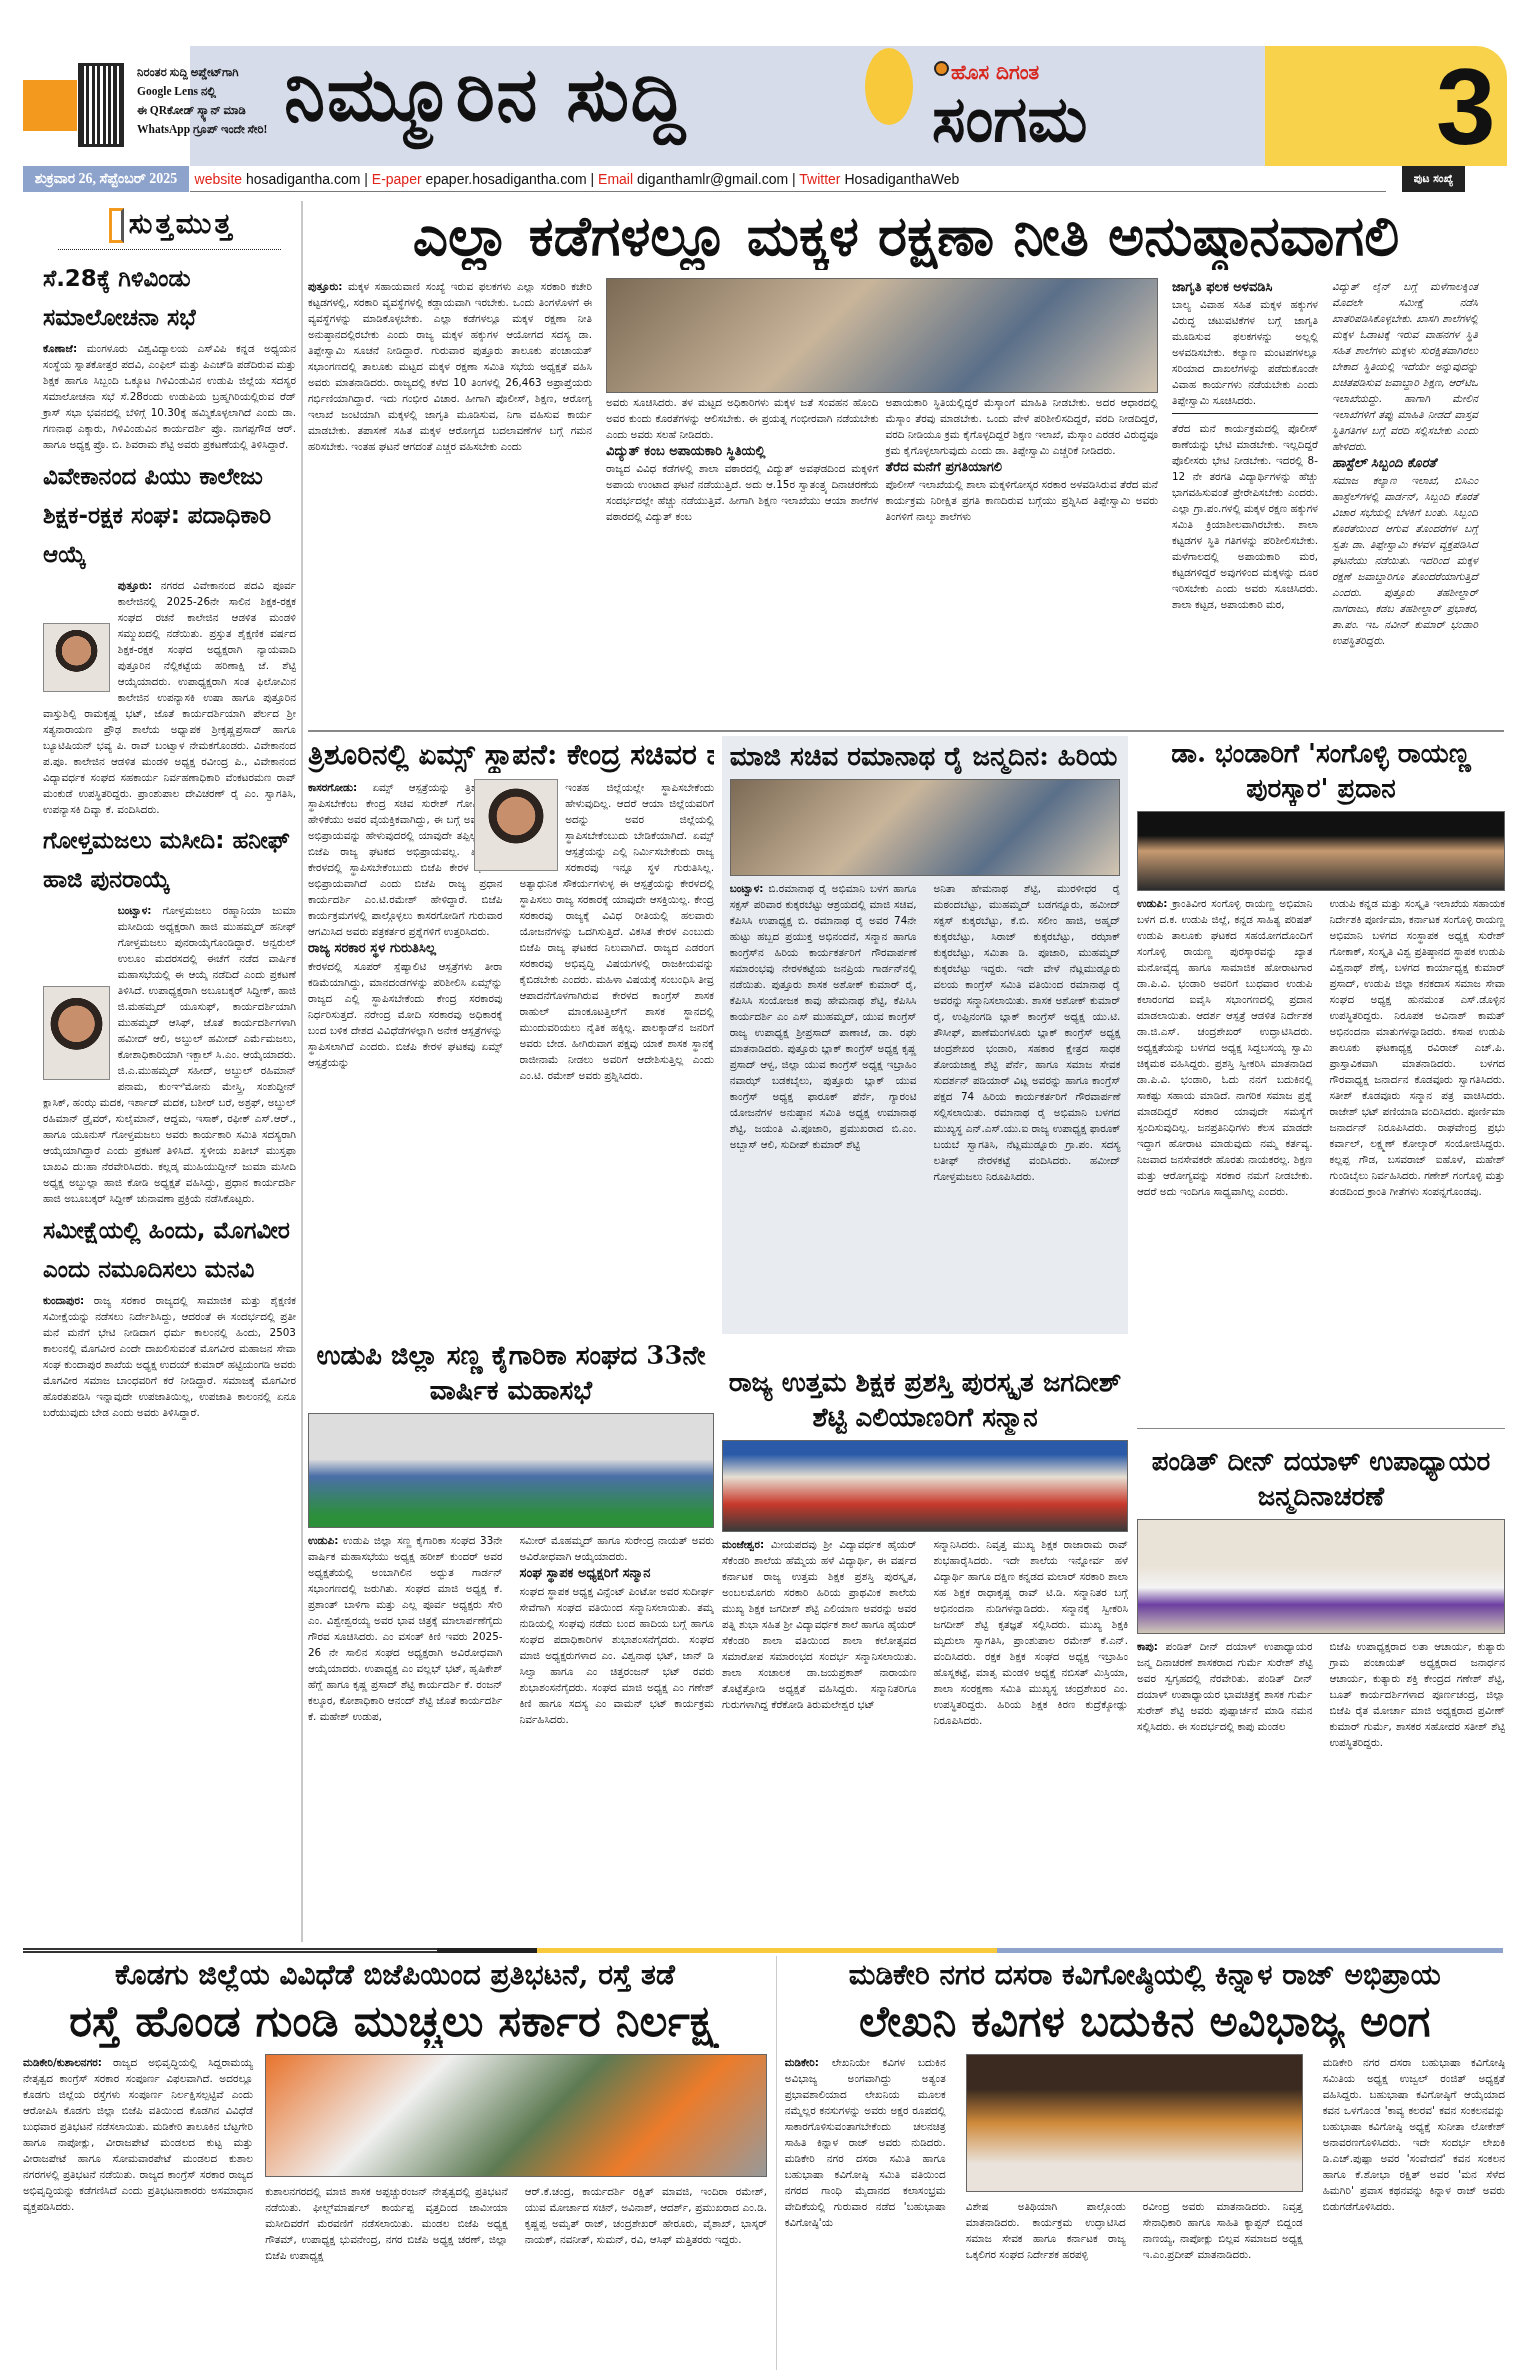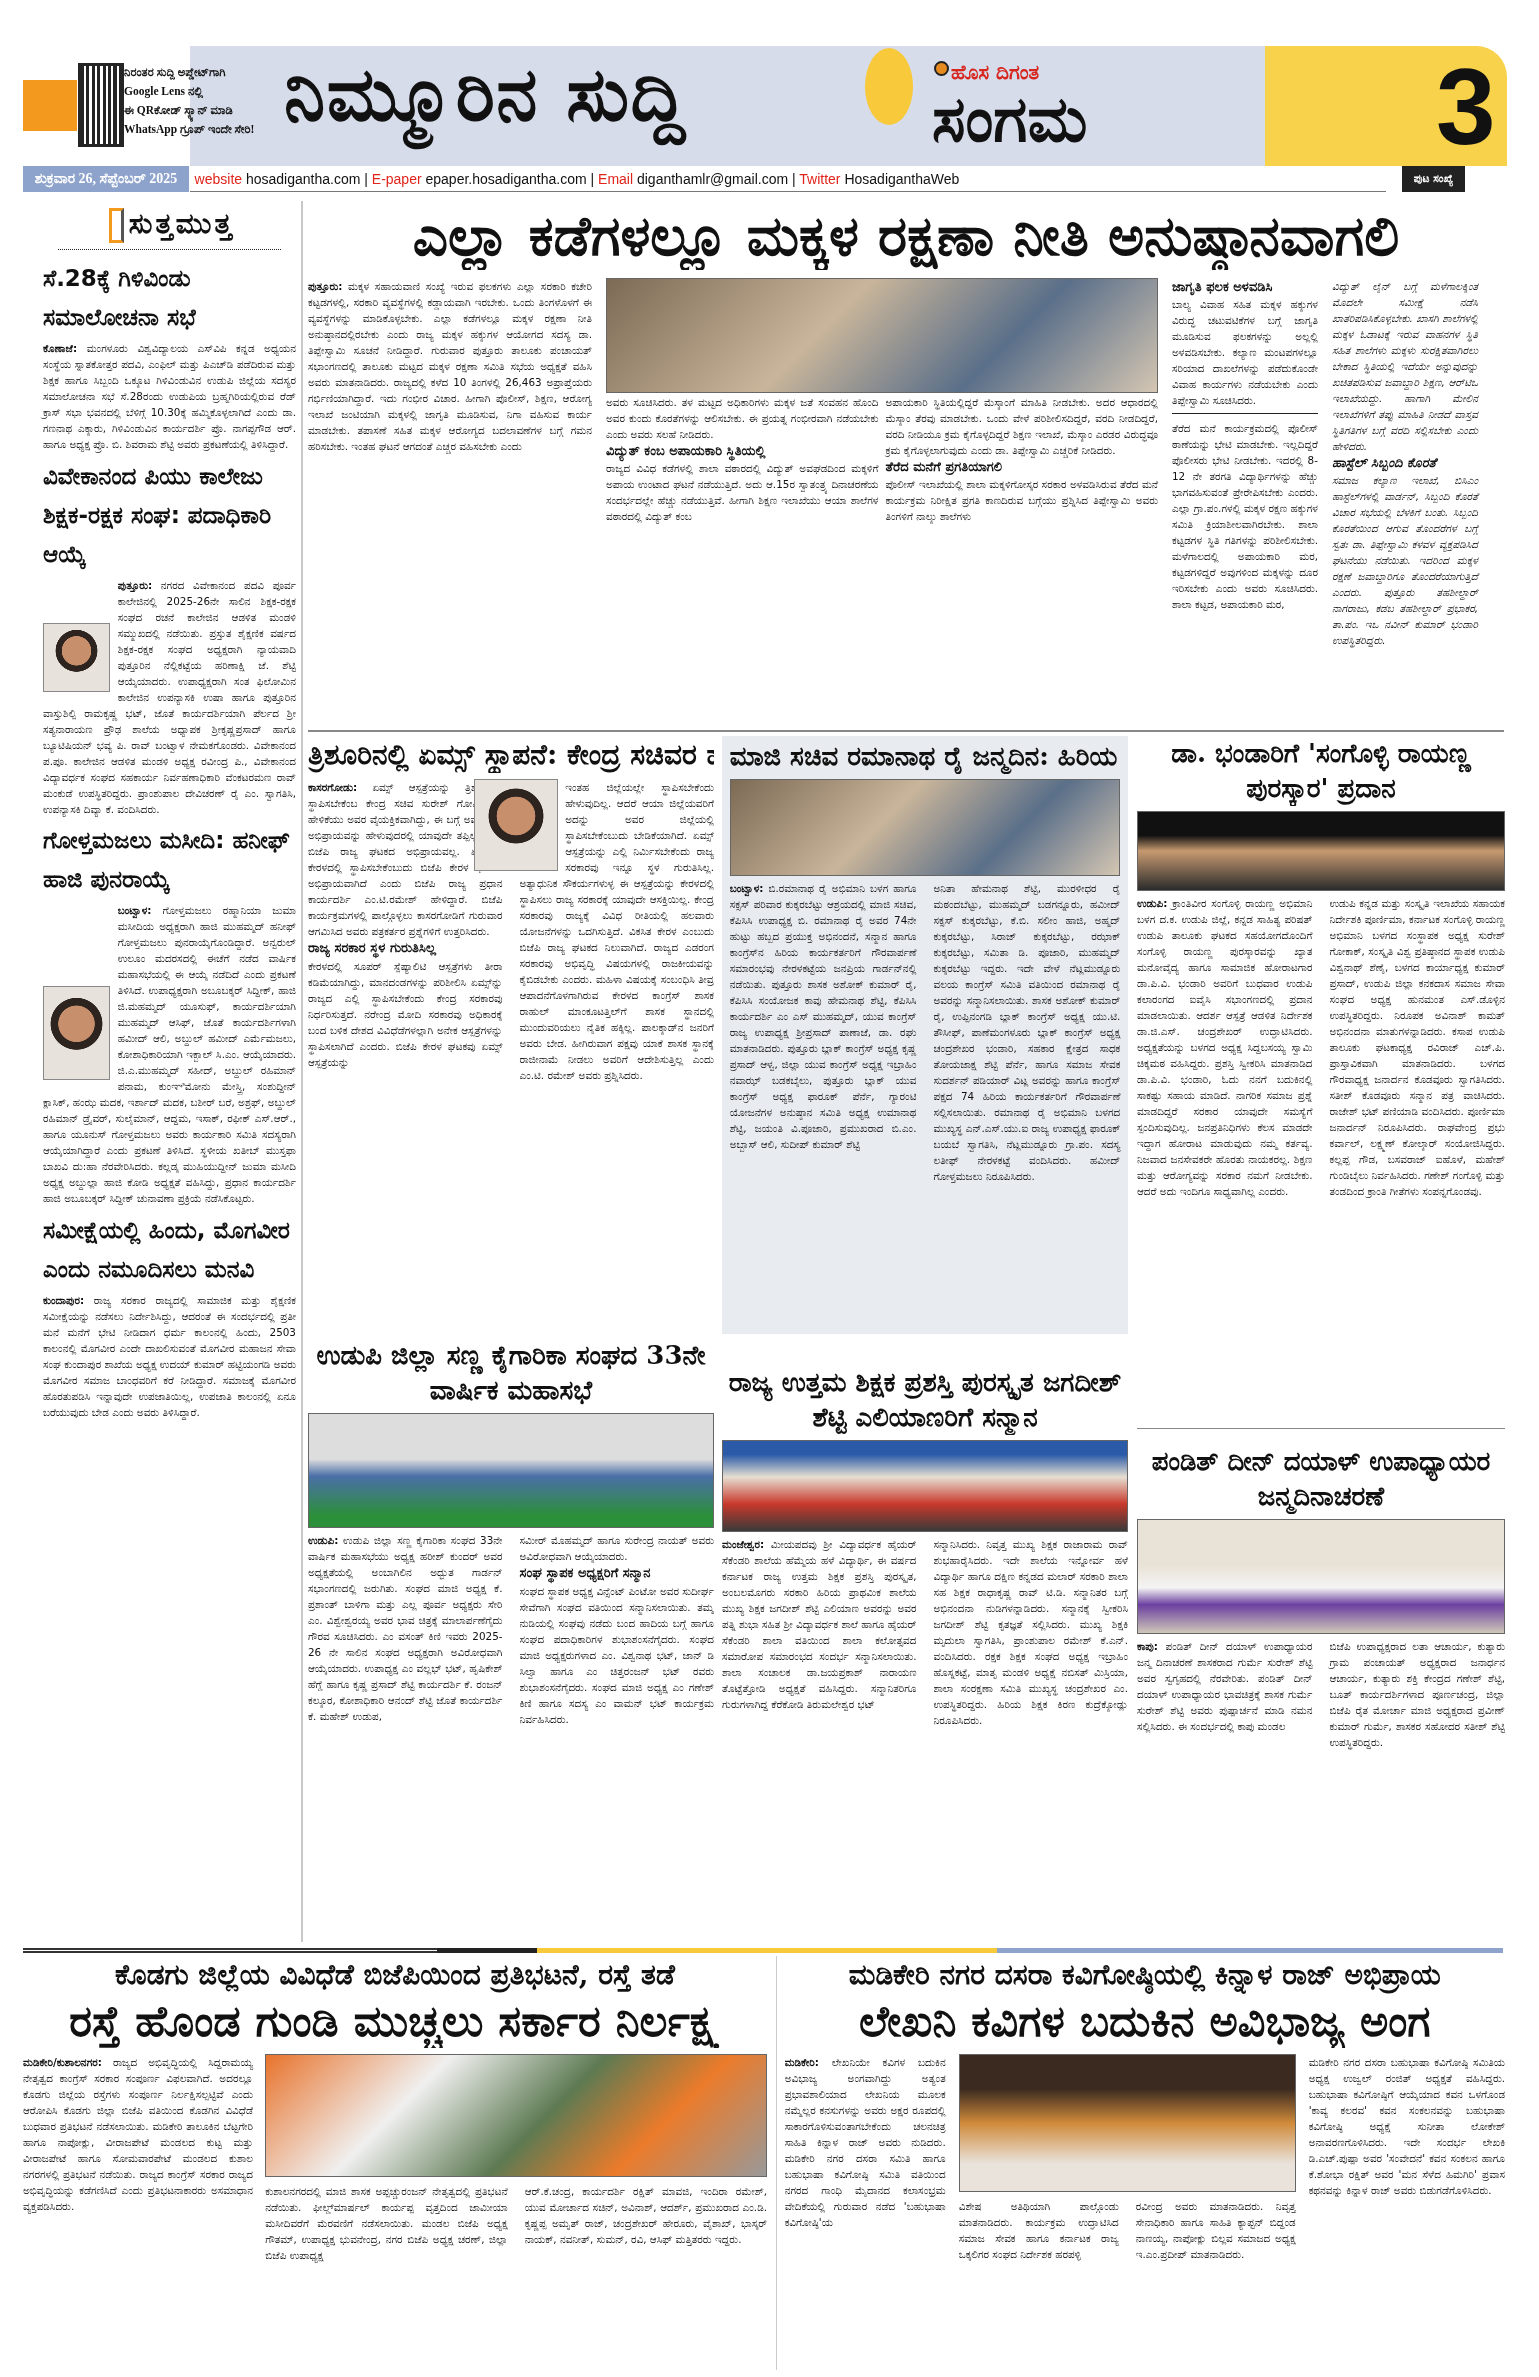--- a/index.html
+++ b/index.html
@@ -6,21 +6,21 @@
   html, body { width: 1540px; height: 2377px; background: #ffffff; overflow: hidden; }
   body { position: relative; font-family: "DejaVu Sans", sans-serif; color: #111; }
   .abs { position: absolute; }
   
   .mast-bg { left: 190px; top: 46px; width: 1313px; height: 120px; background: #d7dcea; border-radius: 0 31px 0 0; }
   .mast-yellow { left: 1265px; top: 46px; width: 242px; height: 120px; background: #f8d24b; border-radius: 0 31px 0 0; }
   .orange-block { left: 23px; top: 80px; width: 54px; height: 51px; background: #f39a1e; }
   .qr { left: 78px; top: 63px; width: 46px; height: 84px; background:
       repeating-linear-gradient(90deg,#000 0 3.1px,#fff 3.1px 5.4px),
       #000; opacity: .85; border: 3.1px solid #000; }
-  .qr-text { left: 124px; top: 63px; width: 138px; font-family: "Liberation Serif", serif; font-size: 11.5px; line-height: 19px; font-weight: bold; }
+  .qr-text { left: 137px; top: 63px; width: 138px; font-family: "Liberation Serif", serif; font-size: 11.5px; line-height: 19px; font-weight: bold; }
   .title-main { left: 284px; top: 51px; font-family: "DejaVu Serif", serif; font-size: 74px; font-weight: bold; letter-spacing: 1.5px; }
   .sun { left: 865px; top: 48px; width: 48px; height: 77px; background: #f8c93a; border-radius: 50%; z-index: 0; }
   .brand-small { left: 951px; top: 60px; color: #d7261e; font-size: 20px; font-weight: bold; }
   .brand-logo { left: 934px; top: 61px; width: 15.3px; height: 15.3px; border-radius: 50%; background: #e58a1f; border: 2.3px solid #222; }
   .brand-big { left: 932px; top: 83px; font-size: 63px; font-weight: bold; }
   .page-num { left: 1436px; top: 54px; font-family: "Liberation Sans", sans-serif; font-size: 107px; font-weight: bold; line-height: 107px; }
   .date-bar { left: 23px; top: 166px; width: 166px; height: 26px; background: #8ea3cc; color: #fff; font-family: "Liberation Serif", serif; font-size: 14px; font-weight: bold; text-align: center; line-height: 26px; }
   .links-bar { left: 190px; top: 166px; width: 1196px; height: 26px; font-family: "Liberation Sans", sans-serif; font-size: 14px; line-height: 26px; padding-left: 4.6px; border-bottom: 1.5px solid #777; }
   .links-bar .lbl { color: #e0241b; }
   .pgbox { left: 1402px; top: 166px; width: 63px; height: 26px; background: #222; color: #fff; font-size: 10.7px; text-align: center; line-height: 26px; font-weight: bold; }
@@ -213,21 +213,21 @@
         <div class="body"><span>ಕುಶಾಲನಗರದಲ್ಲಿ ಮಾಜಿ ಶಾಸಕ ಅಪ್ಪಚ್ಚುರಂಜನ್ ನೇತೃತ್ವದಲ್ಲಿ ಪ್ರತಿಭಟನೆ ನಡೆಯಿತು. ಫೀಲ್ಡ್‌ಮಾರ್ಷಲ್ ಕಾರ್ಯಪ್ಪ ವೃತ್ತದಿಂದ ಜಾಮೀಯಾ ಮಸೀದಿವರೆಗೆ ಮೆರವಣಿಗೆ ನಡೆಸಲಾಯಿತು. ಮಂಡಲ ಬಿಜೆಪಿ ಅಧ್ಯಕ್ಷ ಗೌತಮ್, ಉಪಾಧ್ಯಕ್ಷ ಭುವನೇಂದ್ರ, ನಗರ ಬಿಜೆಪಿ ಅಧ್ಯಕ್ಷ ಚರಣ್, ಜಿಲ್ಲಾ ಬಿಜೆಪಿ ಉಪಾಧ್ಯಕ್ಷ</span></div>
         <div class="body"><span>ಆರ್.ಕೆ.ಚಂದ್ರ, ಕಾರ್ಯದರ್ಶಿ ರಕ್ಷಿತ್ ಮಾವಜಿ, ಇಂದಿರಾ ರಮೇಶ್, ಯುವ ಮೋರ್ಚಾದ ಸಚಿನ್, ಅವಿನಾಶ್, ಆದರ್ಶ್, ಪ್ರಮುಖರಾದ ಎಂ.ಡಿ. ಕೃಷ್ಣಪ್ಪ ಅಮೃತ್ ರಾಜ್, ಚಂದ್ರಶೇಖರ್ ಹೇರೂರು, ವೈಶಾಖ್, ಭಾಸ್ಕರ್ ನಾಯಕ್, ನವನೀತ್, ಸುಮನ್, ರವಿ, ಆಸಿಫ್ ಮತ್ತಿತರರು ಇದ್ದರು.</span></div>
       </div>
     </div>
   </div>
 </section>
 
 <section class="abs" style="left:776px; top:1956px; width:729px; height:414px; overflow:hidden; border-left:0.8px solid #ccc; padding-left:7.7px;">
   <div class="headline" style="font-size:28px; line-height:38px;">ಮಡಿಕೇರಿ ನಗರ ದಸರಾ ಕವಿಗೋಷ್ಠಿಯಲ್ಲಿ ಕಿನ್ನಾಳ ರಾಜ್ ಅಭಿಪ್ರಾಯ</div>
   <div class="headline" style="font-size:43px; line-height:54px;">ಲೇಖನಿ ಕವಿಗಳ ಬದುಕಿನ ಅವಿಭಾಜ್ಯ ಅಂಗ</div>
-  <div style="display:flex; gap:13px; margin-top:6.1px;">
+  <div style="display:flex; gap:20px; margin-top:6.1px;">
     <div style="width:161px;" class="body"><b>ಮಡಿಕೇರಿ:</b> <span>ಲೇಖನಿಯೇ ಕವಿಗಳ ಬದುಕಿನ ಅವಿಭಾಜ್ಯ ಅಂಗವಾಗಿದ್ದು ಅತ್ಯಂತ ಪ್ರಭಾವಶಾಲಿಯಾದ ಲೇಖನಿಯ ಮೂಲಕ ನಮ್ಮೆಲ್ಲರ ಕನಸುಗಳನ್ನು ಅವರು ಅಕ್ಷರ ರೂಪದಲ್ಲಿ ಸಾಕಾರಗೊಳಿಸುವಂತಾಗಬೇಕೆಂದು ಚಲನಚಿತ್ರ ಸಾಹಿತಿ ಕಿನ್ನಾಳ ರಾಜ್ ಅವರು ನುಡಿದರು. ಮಡಿಕೇರಿ ನಗರ ದಸರಾ ಸಮಿತಿ ಹಾಗೂ ಬಹುಭಾಷಾ ಕವಿಗೋಷ್ಠಿ ಸಮಿತಿ ವತಿಯಿಂದ ನಗರದ ಗಾಂಧಿ ಮೈದಾನದ ಕಲಾಸಂಭ್ರಮ ವೇದಿಕೆಯಲ್ಲಿ ಗುರುವಾರ ನಡೆದ 'ಬಹುಭಾಷಾ ಕವಿಗೋಷ್ಠಿ'ಯ</span></div>
     <div style="width:337px;">
       <div class="photo" style="height:138px; background:linear-gradient(180deg,#3a2a20 0 25%,#d08a3a 50%,#e9e3dc 80%);"></div>
       <div class="cols2" style="margin-top:6.1px;">
         <div class="body"><span>ವಿಶೇಷ ಅತಿಥಿಯಾಗಿ ಪಾಲ್ಗೊಂಡು ಮಾತನಾಡಿದರು. ಕಾರ್ಯಕ್ರಮ ಉದ್ಘಾಟಿಸಿದ ಸಮಾಜ ಸೇವಕ ಹಾಗೂ ಕರ್ನಾಟಕ ರಾಜ್ಯ ಒಕ್ಕಲಿಗರ ಸಂಘದ ನಿರ್ದೇಶಕ ಹರಪಳ್ಳಿ</span></div>
         <div class="body"><span>ರವೀಂದ್ರ ಅವರು ಮಾತನಾಡಿದರು. ನಿವೃತ್ತ ಸೇನಾಧಿಕಾರಿ ಹಾಗೂ ಸಾಹಿತಿ ಕ್ಯಾಪ್ಟನ್ ಬಿದ್ದಂಡ ನಾಣಯ್ಯ, ನಾಪೋಕ್ಲು ಬಿಲ್ಲವ ಸಮಾಜದ ಅಧ್ಯಕ್ಷ ಇ.ಎಂ.ಪ್ರದೀಪ್ ಮಾತನಾಡಿದರು.</span></div>
       </div>
     </div>
     <div style="flex:1;" class="body"><span>ಮಡಿಕೇರಿ ನಗರ ದಸರಾ ಬಹುಭಾಷಾ ಕವಿಗೋಷ್ಠಿ ಸಮಿತಿಯ ಅಧ್ಯಕ್ಷ ಉಜ್ವಲ್ ರಂಜಿತ್ ಅಧ್ಯಕ್ಷತೆ ವಹಿಸಿದ್ದರು. ಬಹುಭಾಷಾ ಕವಿಗೋಷ್ಠಿಗೆ ಆಯ್ಕೆಯಾದ ಕವನ ಒಳಗೊಂಡ 'ಕಾವ್ಯ ಕಲರವ' ಕವನ ಸಂಕಲನವನ್ನು ಬಹುಭಾಷಾ ಕವಿಗೋಷ್ಠಿ ಅಧ್ಯಕ್ಷೆ ಸುನೀತಾ ಲೋಕೇಶ್ ಅನಾವರಣಗೊಳಿಸಿದರು. ಇದೇ ಸಂದರ್ಭ ಲೇಖಕಿ ಡಿ.ಎಚ್.ಪುಷ್ಪಾ ಅವರ 'ಸಂವೇದನೆ' ಕವನ ಸಂಕಲನ ಹಾಗೂ ಕೆ.ಶೋಭಾ ರಕ್ಷಿತ್ ಅವರ 'ಮನ ಸೆಳೆದ ಹಿಮಗಿರಿ' ಪ್ರವಾಸ ಕಥನವನ್ನು ಕಿನ್ನಾಳ ರಾಜ್ ಅವರು ಬಿಡುಗಡೆಗೊಳಿಸಿದರು.</span></div>
   </div>

